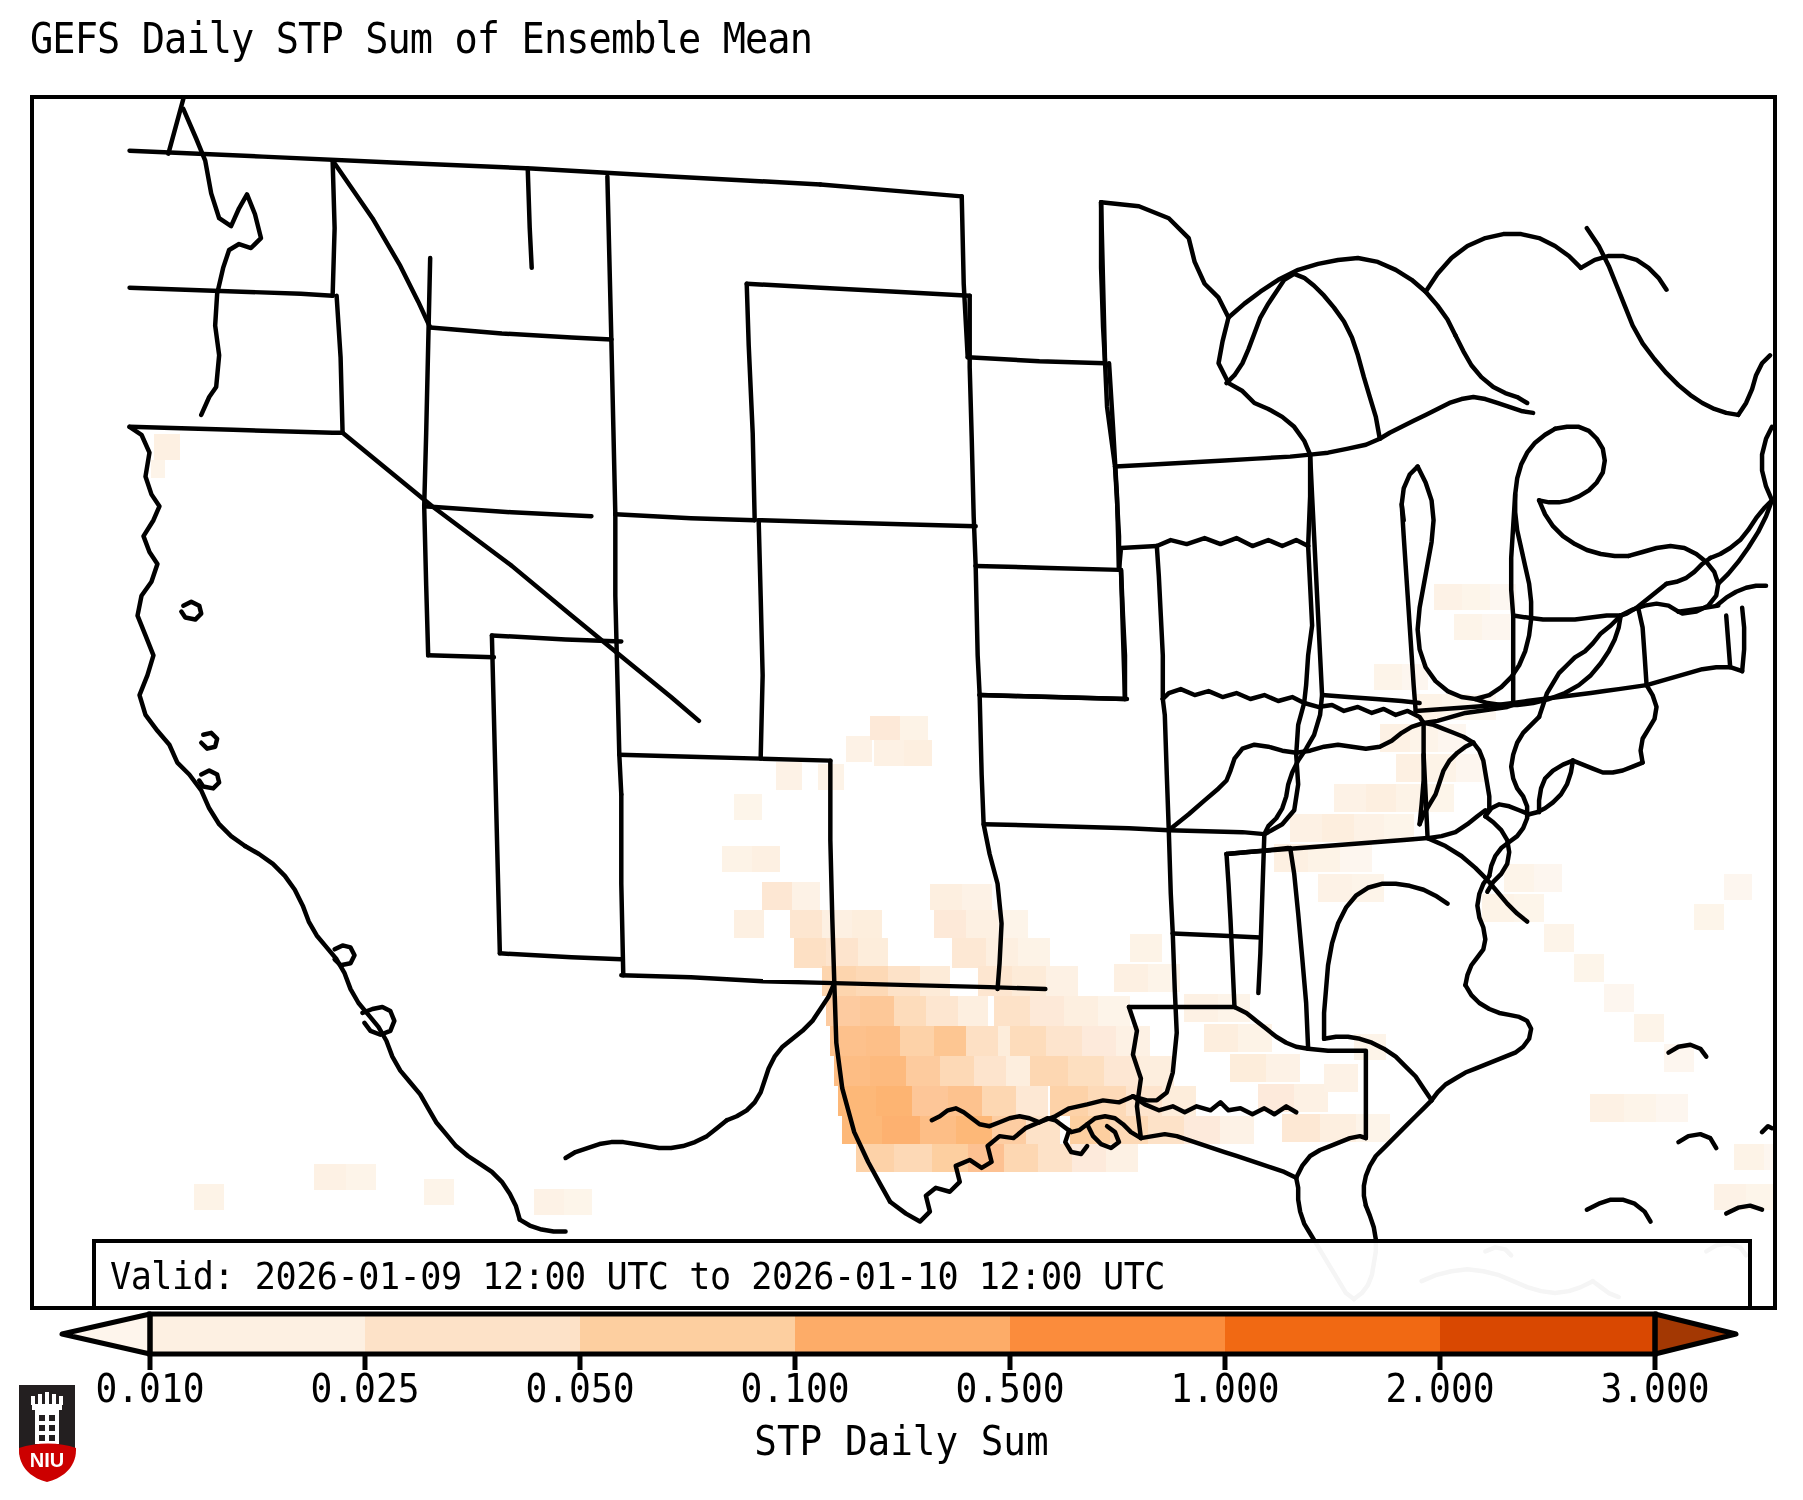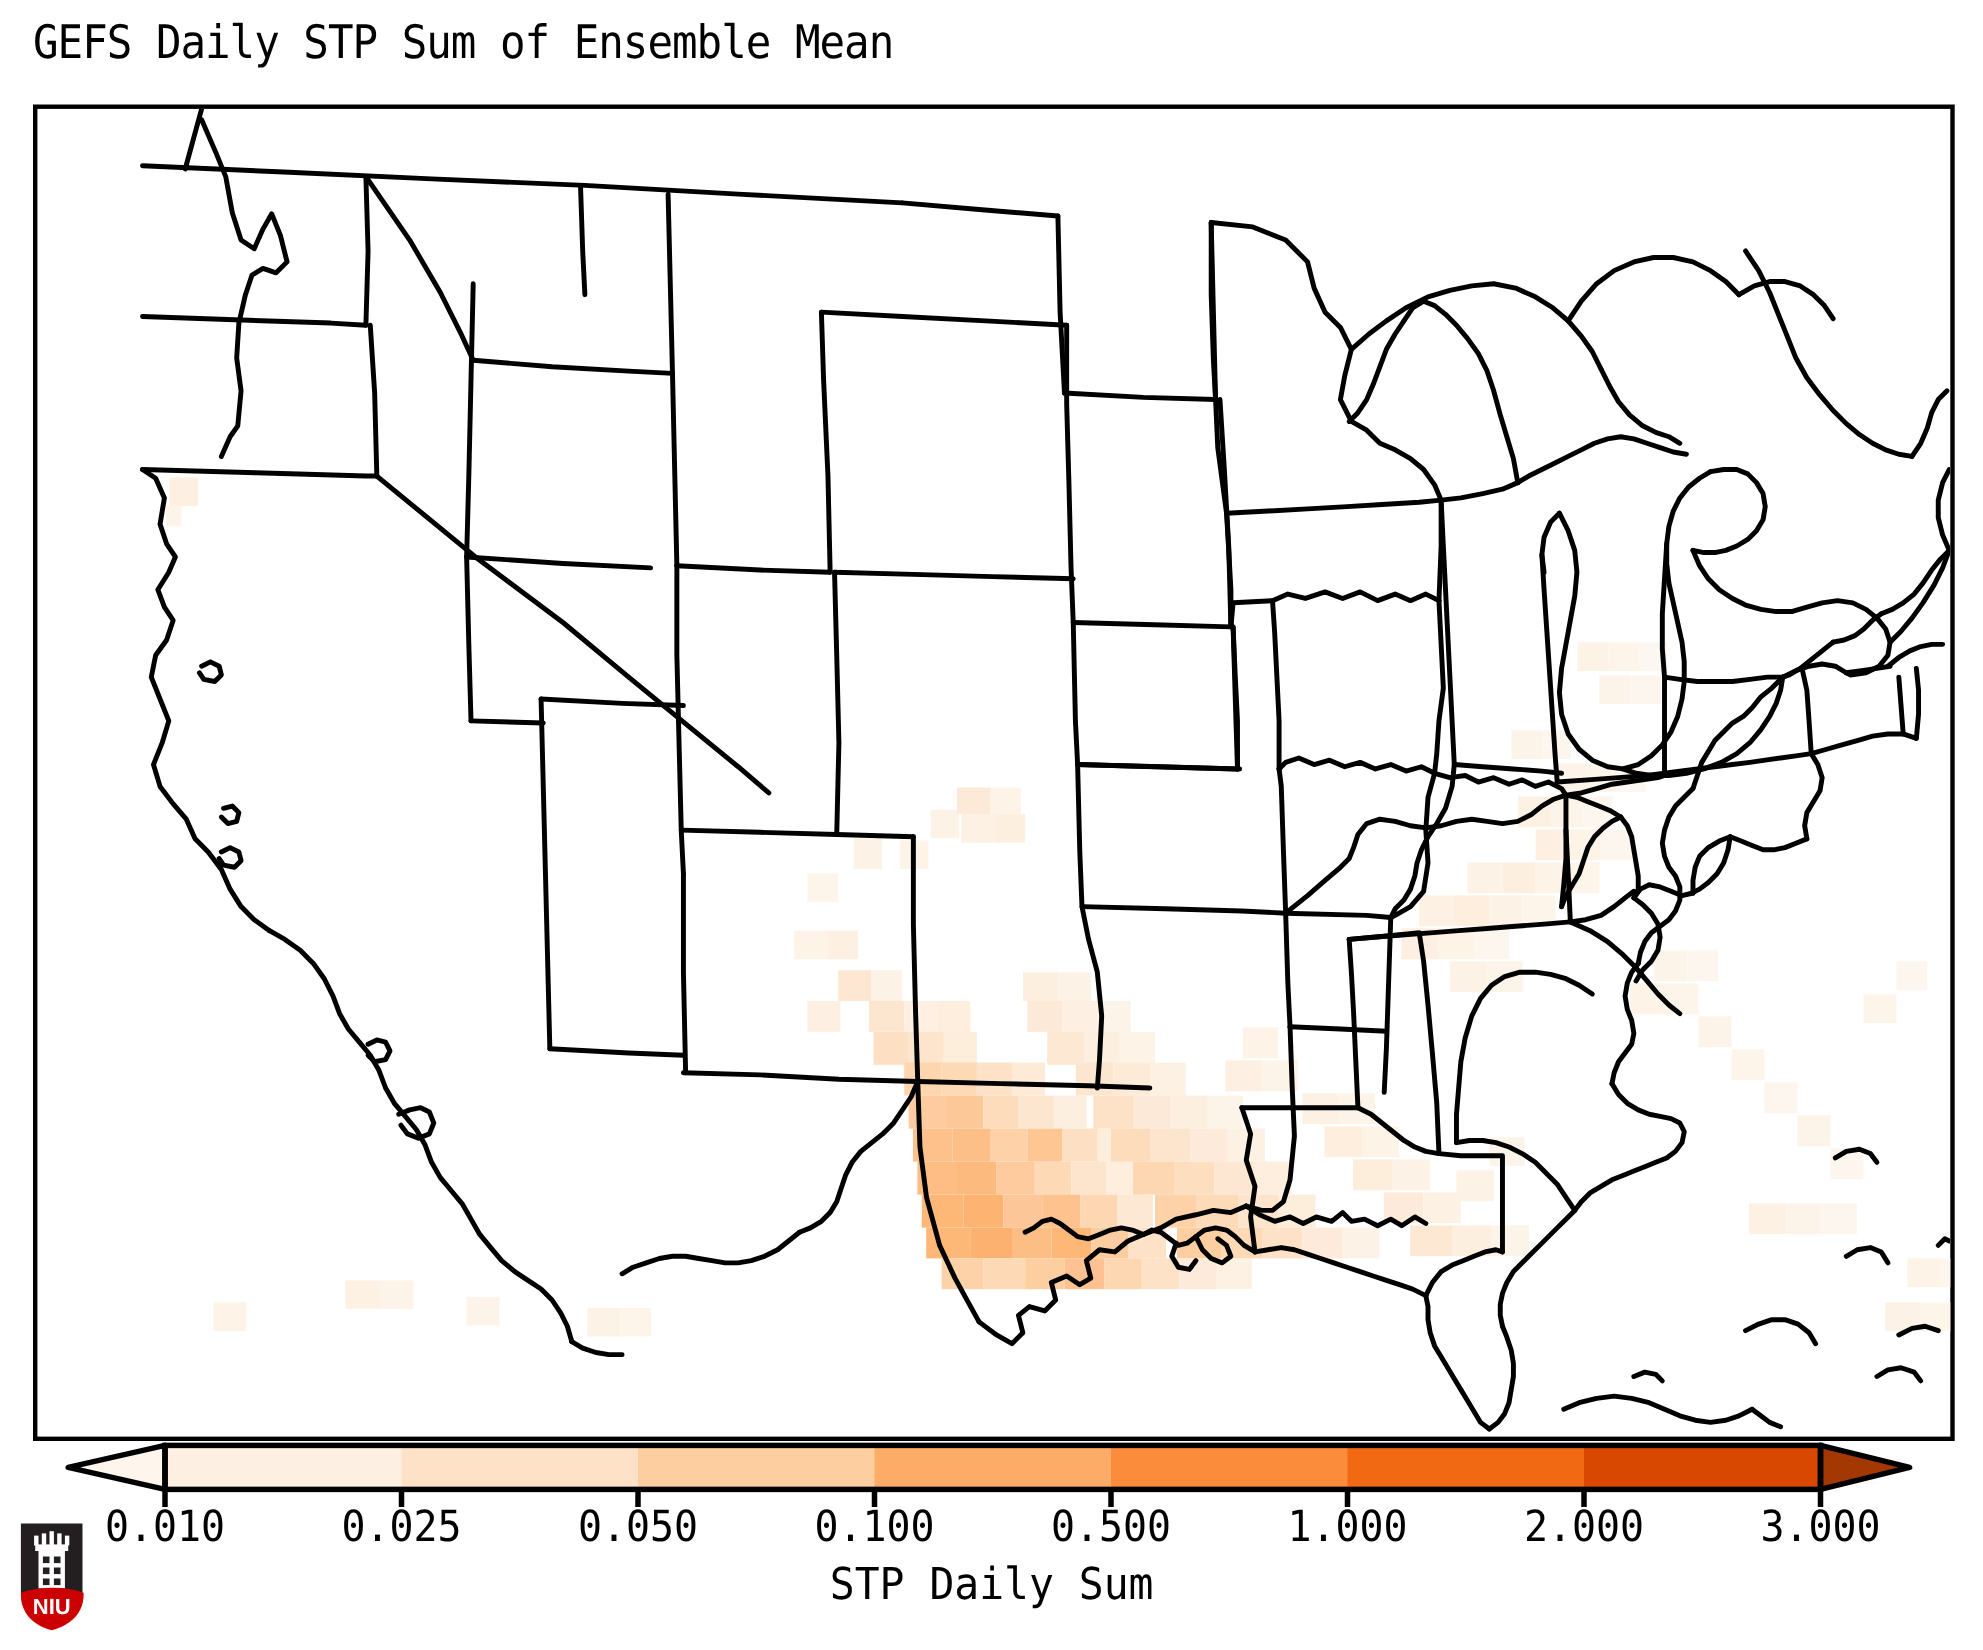--- a/index.html
+++ b/index.html
@@ -537,20 +537,24 @@
                L1618,1120 L1624,1130"></path>
       <path d="M1652,1050 L1662,1044 L1674,1042 L1684,1046 L1690,1056"></path>
       <path d="M1700,1122 L1712,1116 L1724,1114 L1736,1118"></path>
       <path d="M1680,1160 L1690,1154 L1702,1152 L1714,1156 L1720,1164"></path>
       <path d="M1736,1040 L1742,1034 L1746,1036"></path>
       <path d="M1458,1160 L1468,1156 L1478,1158 L1484,1164"></path>
       <path d="M1642,960 L1652,954 L1664,952 L1674,956 L1680,964"></path>
     </g>
   </svg>
 
+  <div id="info-box">
+    <div class="info-line">Valid: 2026-01-09 12:00 UTC to 2026-01-10 12:00 UTC</div>
+    <div class="info-line">Run:   2025-12-26 00:00 UTC</div>
+  </div>
 </div>
 
 <div id="cbar-wrap">
   <svg id="cbar-svg" width="1803" height="60" viewBox="0 0 1803 60">
     <g id="cbar-bands">
         <rect x="150" y="6" width="215.6" height="36" fill="#fdf0e2"></rect>
         <rect x="365" y="6" width="215.6" height="36" fill="#fde2c8"></rect>
         <rect x="580" y="6" width="215.6" height="36" fill="#fdcfa0"></rect>
         <rect x="795" y="6" width="215.6" height="36" fill="#fdac68"></rect>
         <rect x="1010" y="6" width="215.6" height="36" fill="#fb8c3c"></rect>

